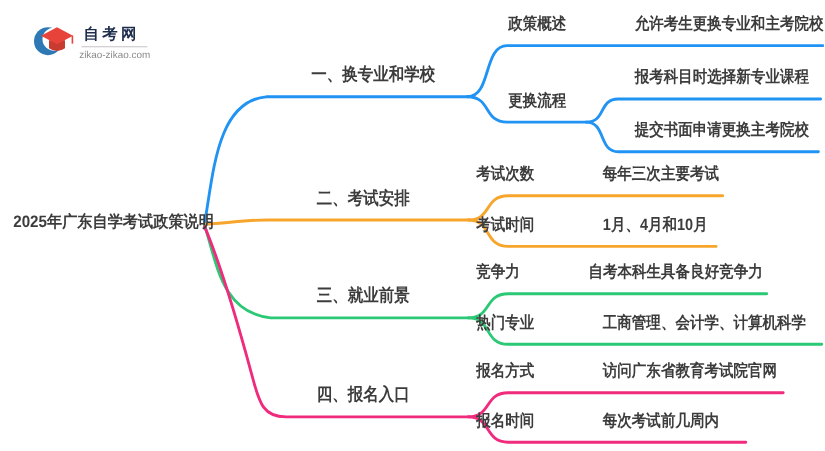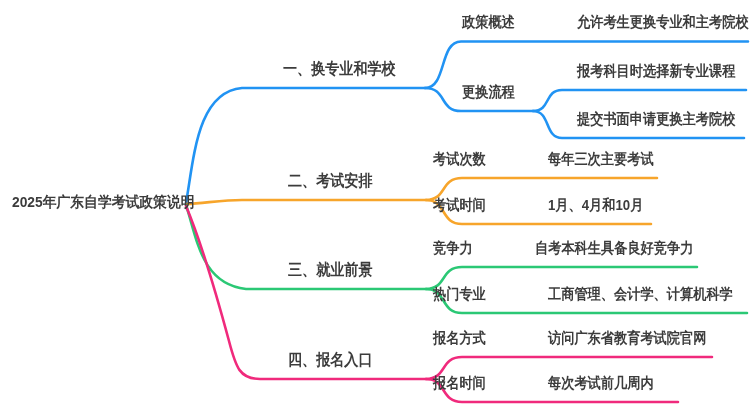--- a/index.html
+++ b/index.html
@@ -26,20 +26,32 @@
     color:#1f2d4d;letter-spacing:3px;white-space:nowrap;
   }
   .logo-rule{position:absolute;left:44px;top:24px;width:60px;height:1px;background:#c9c9c9;}
   .logo-url{position:absolute;left:42px;top:27px;font-size:9px;color:#8a8a8a;white-space:nowrap;}
 </style>
 </head>
 <body>
 
 <div id="canvas">
 
+  <div class="logo">
+    <svg class="logo-icon" viewBox="0 0 44 36">
+      <circle cx="15" cy="19" r="14" fill="#2E79B5"></circle>
+      <circle cx="21" cy="17" r="11.5" fill="#ffffff"></circle>
+      <path d="M16,18 v8 q8,5.5 16,0 v-8 z" fill="#C93B31"></path>
+      <polygon points="24,5 40,13.5 24,22 8,13.5" fill="#E8433A"></polygon>
+      <rect x="38.6" y="13.5" width="1.6" height="8" fill="#E8433A"></rect>
+    </svg>
+    <div class="logo-name">自考网</div>
+    <div class="logo-rule"></div>
+    <div class="logo-url">zikao-zikao.com</div>
+  </div>
 
   <svg class="lines" width="750" height="410" viewBox="0 0 750 410" fill="none" stroke-width="2.6" stroke-linecap="round">
 
     <path d="M186,203 C194,158 197,92 242,88 H425" stroke="#2193F3"></path>
     <path d="M425,88 C447,88 439,41.5 461,41.5 H748" stroke="#2193F3"></path>
     <path d="M425,88 C447,88 439,111 461,111 H533" stroke="#2193F3"></path>
     <path d="M533,111 C551,111 544,90 562,90 H746" stroke="#2193F3"></path>
     <path d="M533,111 C551,111 544,138 562,138 H744" stroke="#2193F3"></path>
 
     <path d="M186,204 C206,203 222,200 242,200 H426" stroke="#F7A52B"></path>

